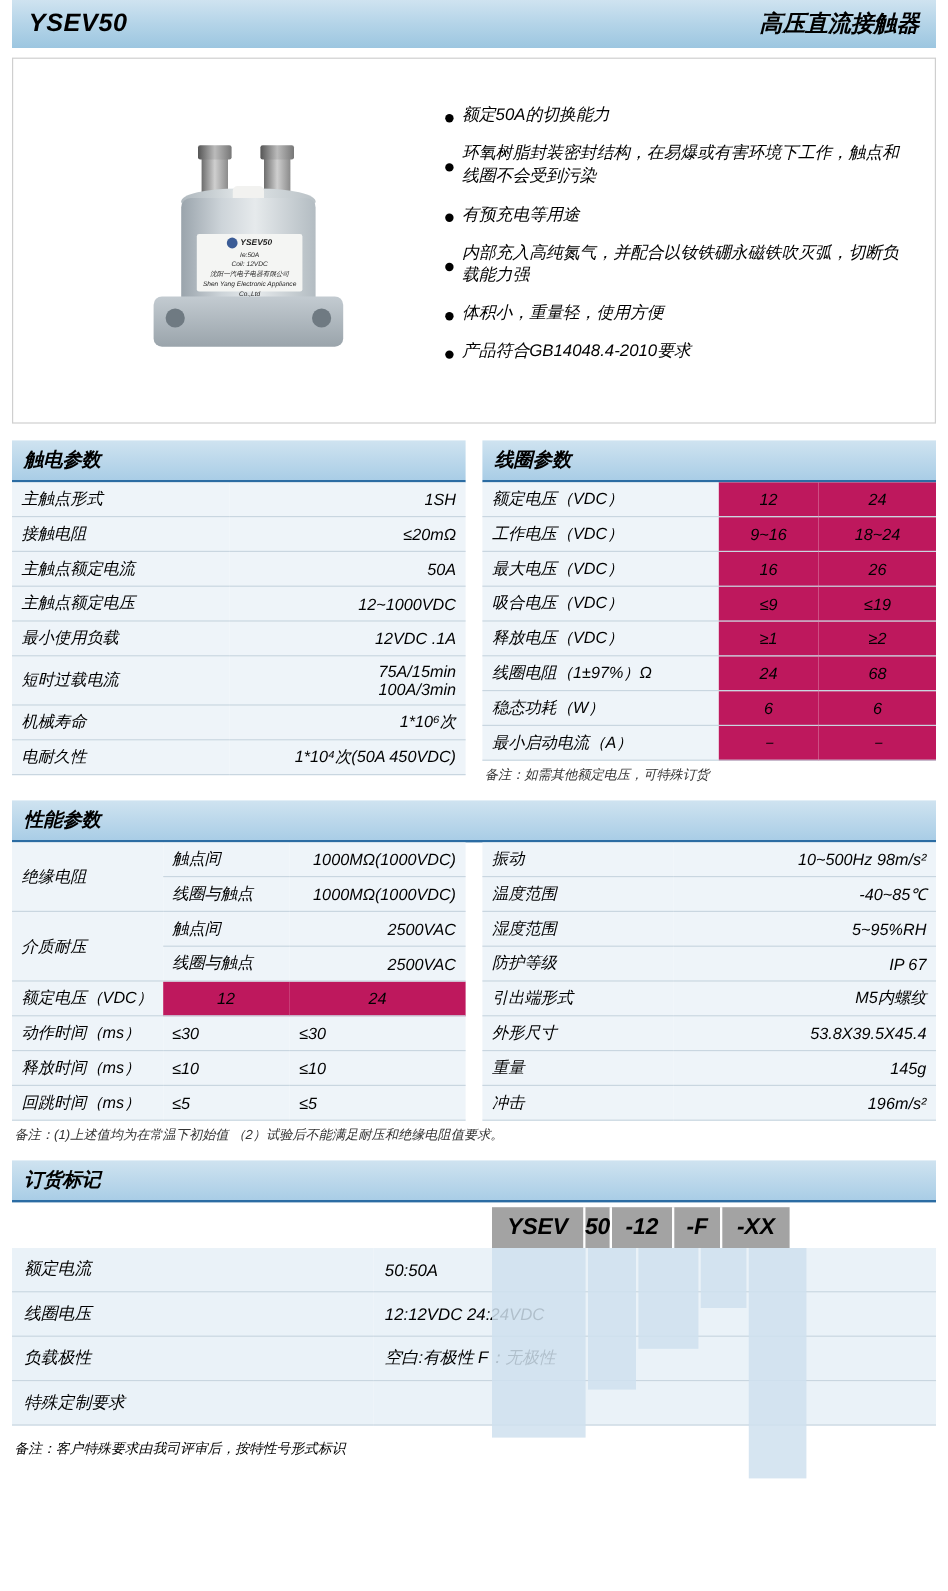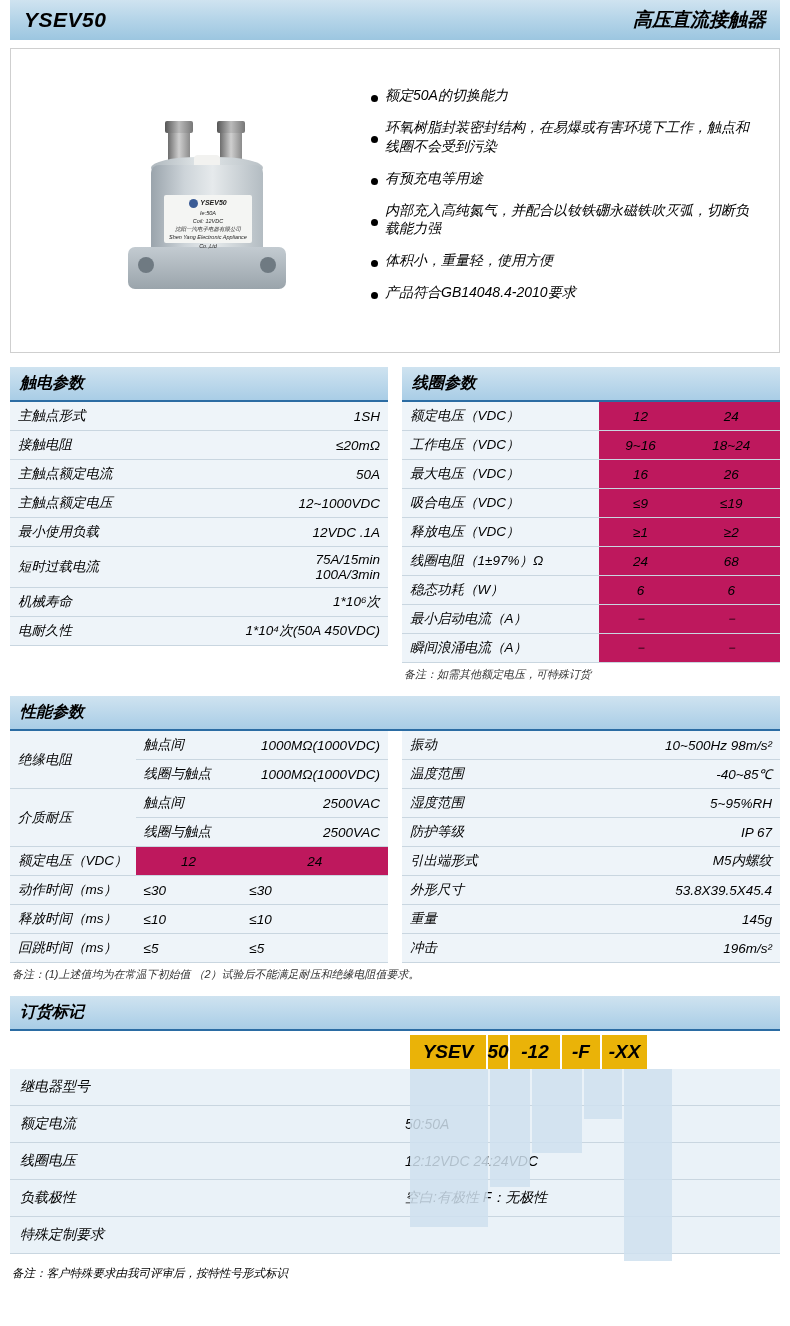--- a/index.html
+++ b/index.html
@@ -132,21 +132,21 @@
 
   
   .perf-left td, .perf-right td { border-bottom: 1px solid #c9d6e0; }
 
   
   .order-wrap { position: relative; margin-top: 4px; }
   .order-table { width: 100%; font-size: 14px; }
   .order-table td { border-bottom: 1px solid #c9d6e0; background:#eaf2f8; padding: 9px 10px; }
   .code-row { display: flex; align-items: stretch; font-size: 19px; font-weight: bold; }
   .code-cell {
-    background: #eab308;
+    background: #a3a3a3;
     border-right: 2px solid #fff;
     display:flex; align-items:center; justify-content:center;
     height: 34px;
     text-align: right;
   }
   .spacer-left { flex: none; width: 400px; }
   .bands { position: absolute; top: 34px; left: 400px; right: 0; bottom: 0; pointer-events:none; }
   .band { position: absolute; top: 0; bottom: 0; background: #cfe0ee; opacity: .85; }
 
   .foot-note { font-size: 11.5px; margin-top: 12px; padding-left: 2px; }
@@ -291,25 +291,20 @@
         <tr>
               <td class="lbl">稳态功耗（W）</td>
               <td class="ctr">6</td>
               <td class="ctr">6</td>
             </tr>
         <tr>
               <td class="lbl">最小启动电流（A）</td>
               <td class="ctr">－</td>
               <td class="ctr">－</td>
             </tr>
-        <tr>
-              <td class="lbl">瞬间浪涌电流（A）</td>
-              <td class="ctr">－</td>
-              <td class="ctr">－</td>
-            </tr>
       </tbody>
         </table>
       <div class="note" style="">备注：如需其他额定电压，可特殊订货</div>
     </div>
   </div>
 
   <div class="two-col-sec">
     <div class="sec-head">性能参数</div>
     <div class="cols" style="gap:14px; margin-top:0;">
       <div class="col">
@@ -409,29 +404,25 @@
         <div class="band" style="left:174px; width:38px;  height:50px;"></div>
         <div class="band" style="left:214px; width:48px;  height:192px;"></div>
       </div>
 
       <div class="code-row">
         <div class="spacer-left"></div>
         <div class="code-cell" style="width:78px">YSEV</div>
         <div class="code-cell" style="width:22px">50</div>
         <div class="code-cell" style="width:52px">-12</div>
         <div class="code-cell" style="width:40px">-F</div>
-        <div class="code-cell" style="width:45px;border-right:none">-XX</div>
+        <div class="code-cell" style="width:56px;border-right:none">-XX</div>
       </div>
 
       <table class="order-table">
         <tbody>
-            <tr>
-              <td style="width:50%">继电器型号</td>
-              <td></td>
-            </tr>
         <tr>
               <td>额定电流</td>
               <td>50:50A</td>
             </tr>
         <tr>
               <td>线圈电压</td>
               <td>12:12VDC  24:24VDC</td>
             </tr>
         <tr>
               <td>负载极性</td>

